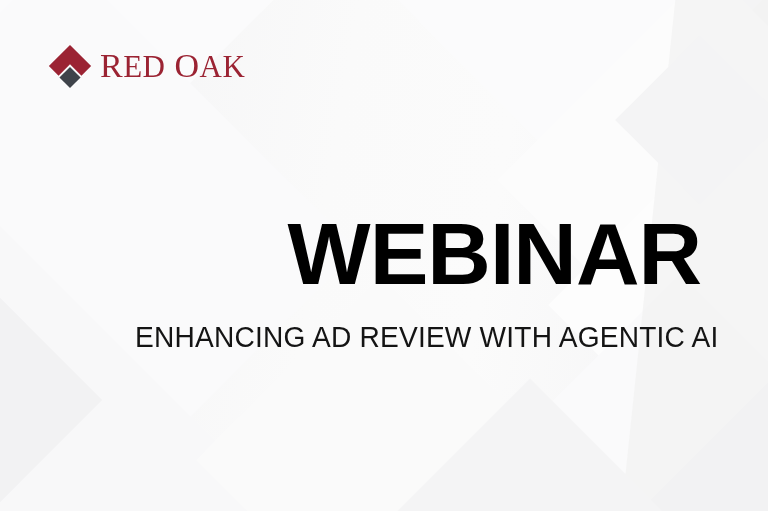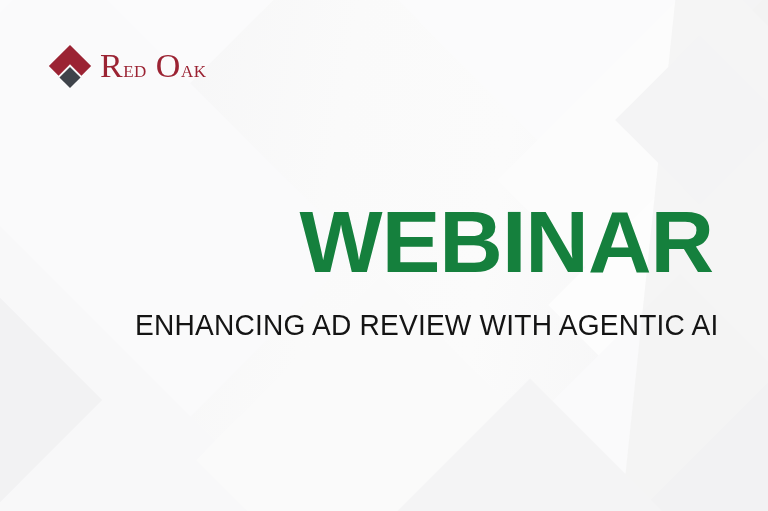--- a/index.html
+++ b/index.html
@@ -184,43 +184,43 @@
     color: #9b2333;
     font-size: 34px;
     line-height: 1;
     letter-spacing: 0.5px;
     white-space: nowrap;
   }
   .logo-word .cap {
     font-size: 34px;
   }
   .logo-word .sm {
-    font-size: 17px;
+    font-size: 31px;
   }
   .logo-word .gap {
     display: inline-block;
     width: 9px;
   }
 
   
   .content {
     position: absolute;
     right: 51px;
     top: 196px;
     text-align: right;
     width: 600px;
   }
   .title {
     font-family: "Liberation Sans", sans-serif;
     font-weight: 700;
     font-size: 88px;
     line-height: 0.96;
     letter-spacing: -1px;
-    color: #15803d;
-    margin: 4px;
+    color: #000000;
+    margin: 16px;
     white-space: nowrap;
   }
   .subtitle {
     font-family: "Liberation Sans", sans-serif;
     font-weight: 400;
     font-size: 29px;
     line-height: 1.1;
     letter-spacing: 0.2px;
     color: #141414;
     margin: 26px 0 0 0;

